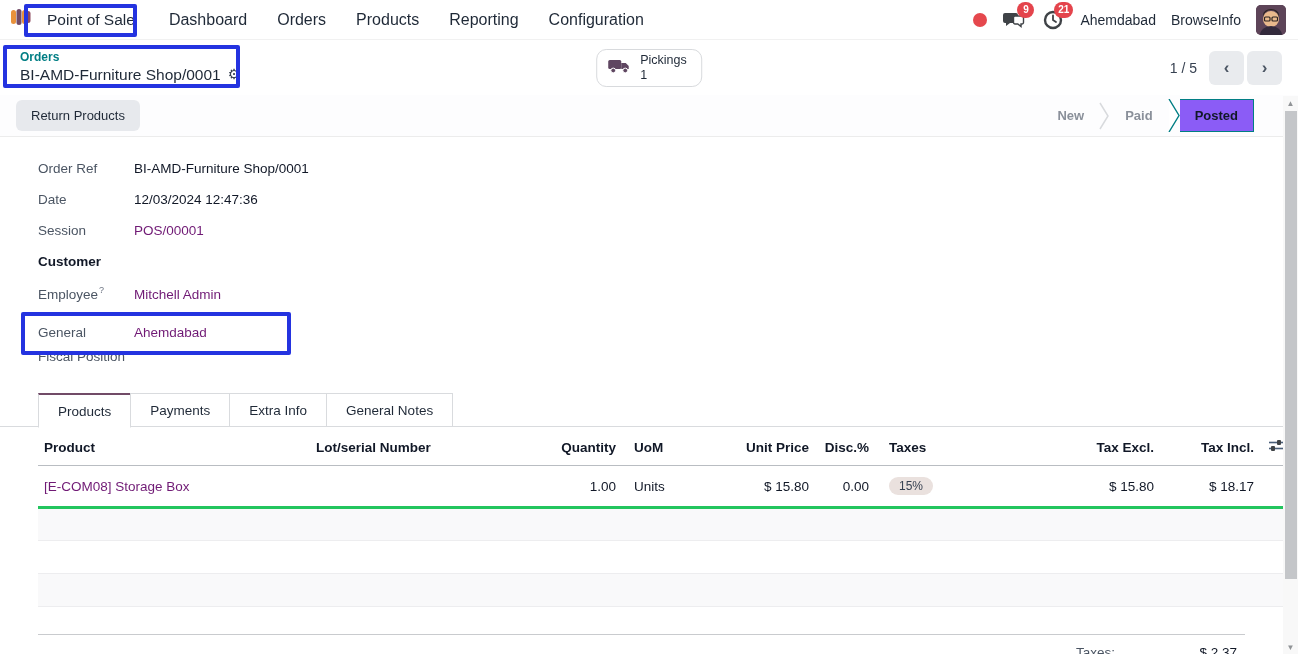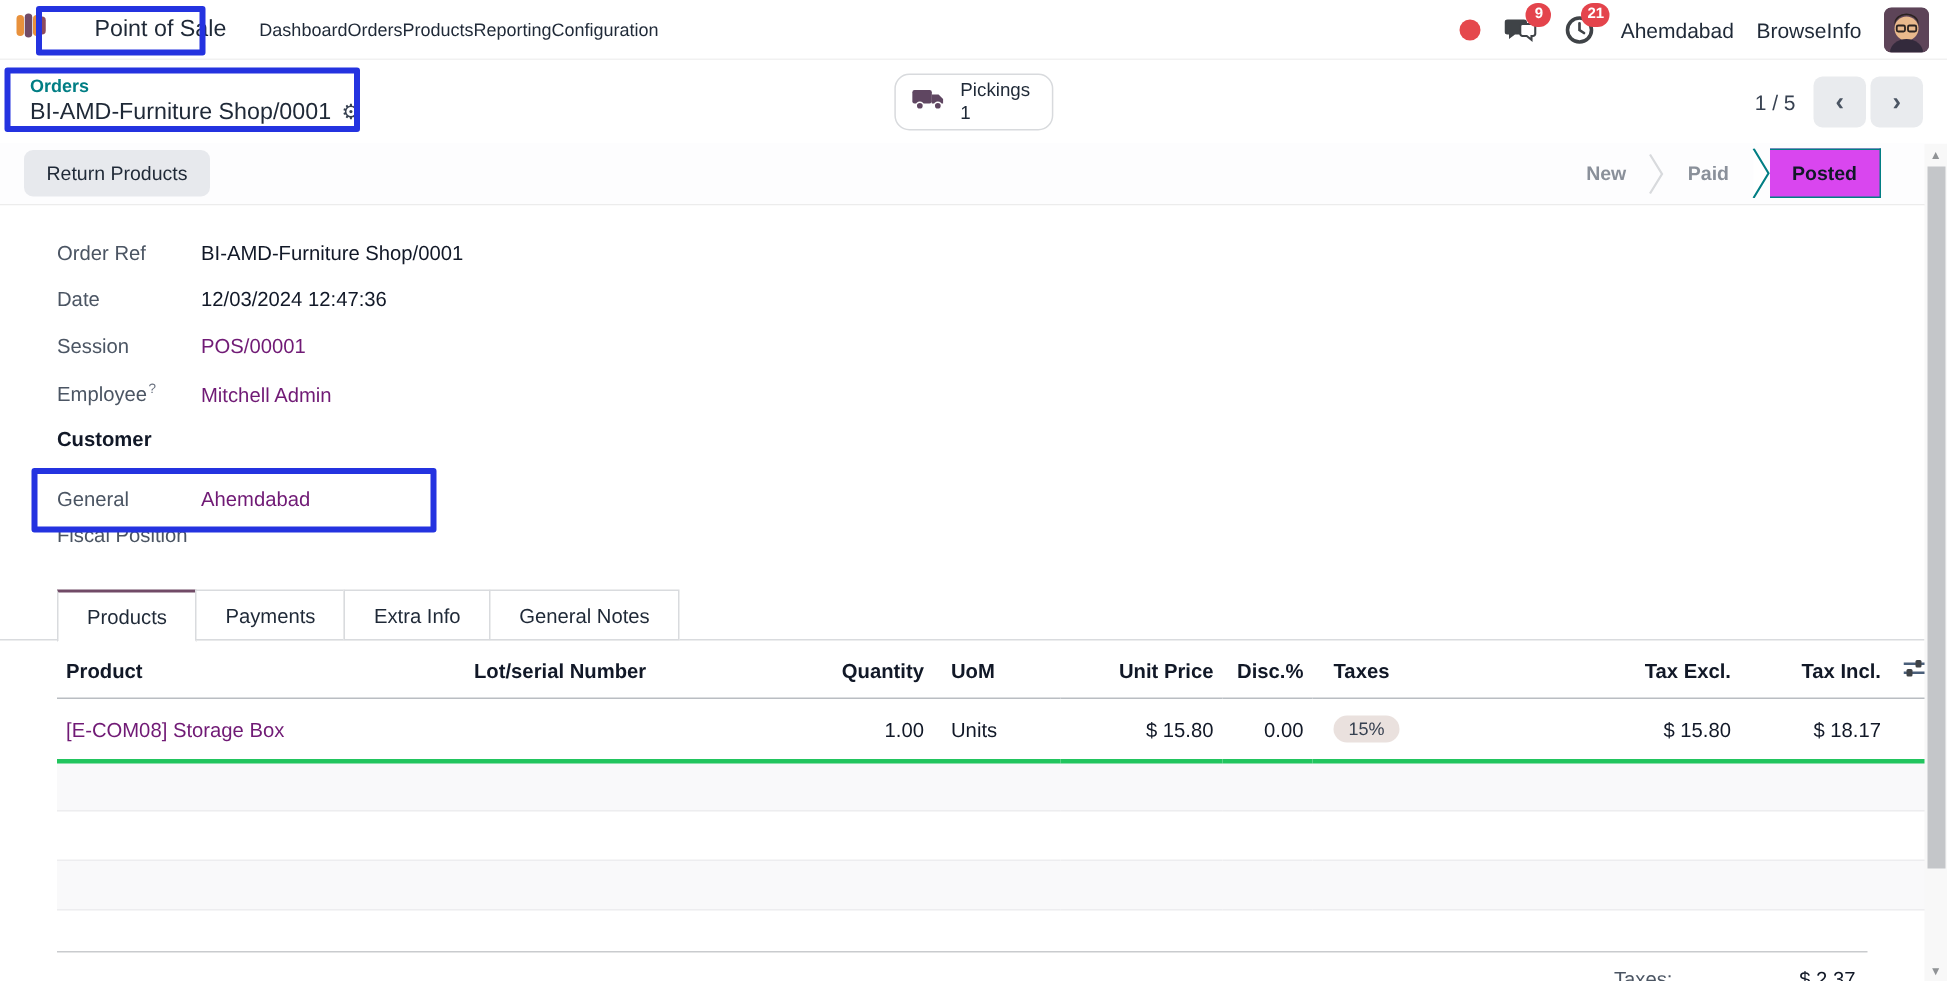--- a/index.html
+++ b/index.html
@@ -6,23 +6,23 @@
   html,body { width:1298px; height:654px; }
   body {
     font-family: "Liberation Sans", sans-serif;
     color:#1f2937; background:#fff; position:relative; overflow:hidden;
     font-size:13.5px;
   }
   a { text-decoration:none; }
 
   
   .navbar { height:40px; display:flex; align-items:center; padding:0 12px 0 10px; border-bottom:1px solid #f1f1f1; background:#fff; }
-  .brand { display:flex; align-items:center; gap:25px; margin-right:16px; }
+  .brand { display:flex; align-items:center; gap:9px; margin-right:28px; }
   .brand-name { font-size:15.5px; color:#1f2937; padding:3px 6px; }
-  .menu { display:flex; font-size:12px; color:#1f2937; }
+  .menu { display:flex; gap:30px; font-size:16px; color:#1f2937; }
   .menu-item { cursor:pointer; }
   .systray { margin-left:auto; display:flex; align-items:center; gap:15px; }
   .tray-icon { position:relative; width:24px; height:24px; display:flex; align-items:center; justify-content:center; }
   .badge { position:absolute; top:-6px; right:-8px; background:#e4444c; color:#fff; font-size:10px; font-weight:700;
            min-width:17px; height:16px; padding:0 4px; border-radius:9px; display:flex; align-items:center; justify-content:center; }
   .red-dot { width:14px; height:14px; border-radius:50%; background:#e5484d; }
   .tray-text { font-size:14px; color:#1f2937; }
   .avatar { width:30px; height:30px; border-radius:5px; overflow:hidden; background:#5d4458; }
 
   
@@ -40,21 +40,21 @@
   .pager-btn { width:35px; height:34px; background:#e9ebee; border-radius:6px; border:none; color:#4b5563;
                font-size:17px; display:flex; align-items:center; justify-content:center; cursor:pointer; font-weight:700; }
 
   
   .statusbar { height:42px; display:flex; align-items:center; padding:0 16px; background:#fdfdfe; border-bottom:1px solid #ececec; }
   .btn-secondary { background:#e7e9ed; border:none; border-radius:6px; padding:8px 15px; font-size:13px; color:#1f2937;
                    font-family:inherit; font-weight:500; cursor:pointer; }
   .status-widget { margin-left:auto; display:flex; align-items:center; height:33px; margin-right:28px; }
   .stage { display:flex; align-items:center; padding:0 15px; font-size:13px; color:#8a909a; font-weight:600; height:100%; cursor:pointer; }
   .stage-sep { display:flex; align-items:center; height:100%; }
-  .stage.active { border:1px solid #017e84; border-left:none; color:#111827; font-weight:700; background:#d946ef; }
+  .stage.active { border:1px solid #017e84; border-left:none; color:#111827; font-weight:700; background:#8b5cf6; }
   .active-wrap { display:flex; align-items:center; height:100%; border-left:none; }
 
   
   .sheet { padding:24px 38px 0 38px; background:#fff; width:1283px; }
   .field-row { display:flex; align-items:baseline; min-height:31px; }
   .field-label { width:96px; color:#4b5563; font-size:13.5px; flex-shrink:0; }
   .field-label.bold { color:#111827; font-weight:700; }
   .field-value { font-size:13.5px; color:#111827; }
   .link { color:#701a75; cursor:pointer; }
   .sup-help { font-size:9px; color:#6b7280; vertical-align:super; margin-left:1px; }
@@ -206,26 +206,26 @@
   </div>
   <div class="field-row">
     <span class="field-label">Date</span>
     <span class="field-value">12/03/2024 12:47:36</span>
   </div>
   <div class="field-row">
     <span class="field-label">Session</span>
     <a class="field-value link">POS/00001</a>
   </div>
   <div class="field-row">
+    <span class="field-label bold">Customer</span>
+    <span class="field-value"></span>
+  </div>
+  <div class="field-row">
     <span class="field-label"><span>Employee</span><span class="sup-help">?</span></span>
     <a class="field-value link">Mitchell Admin</a>
-  </div>
-  <div class="field-row">
-    <span class="field-label bold">Customer</span>
-    <span class="field-value"></span>
   </div>
   <div class="field-row" style="min-height:33px; align-items:center;">
     <span class="field-label">General</span>
     <a class="field-value link">Ahemdabad</a>
   </div>
   <div class="field-row">
     <span class="field-label" style="width:auto">Fiscal Position</span>
   </div>
 
   <div class="tabs">

